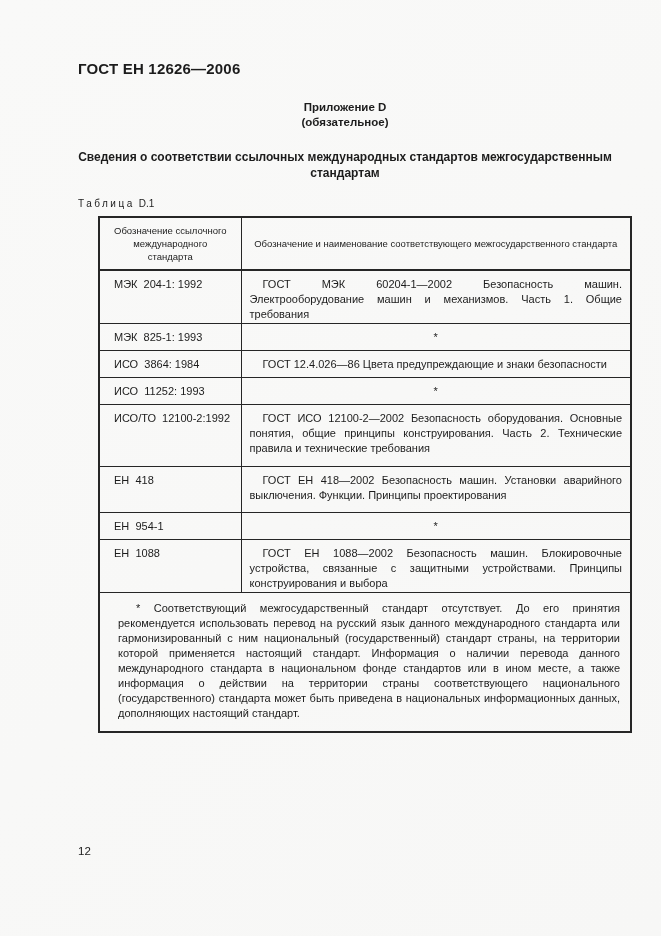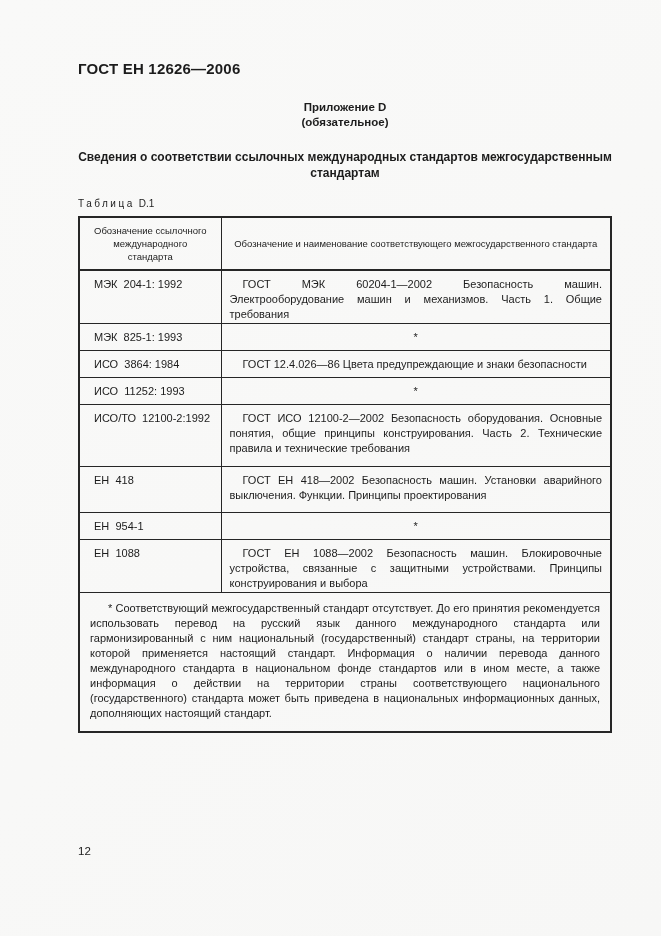--- a/index.html
+++ b/index.html
@@ -61,20 +61,21 @@
     left: 78px;
     width: 534px;
     border-collapse: collapse;
     table-layout: fixed;
   }
   .std-table, .std-table td, .std-table th {
     border: 1px solid #262626;
   }
   .std-table {
     border-width: 2px;
+    margin-left: 20px;
   }
   .std-table th {
     font-size: 9.5px;
     font-weight: normal;
     line-height: 13px;
     text-align: center;
     vertical-align: middle;
     padding: 6px 10px;
     border-bottom-width: 2px;
   }
@@ -91,21 +92,21 @@
   .match-cell {
     padding: 6px 8px 1px 8px;
     text-align: justify;
     text-indent: 13px;
   }
   .match-cell.center-cell {
     text-align: center;
     text-indent: 0;
   }
   .footnote-cell {
-    padding: 8px 10px 10px 10px;
+    padding: 8px 10px 10px 18px;
     text-align: justify;
     text-indent: 18px;
     font-size: 11px;
     line-height: 15.5px;
   }
   .row-h2 { height: 48px; }
   .row-h1 { height: 26px; }
   .row-h2b { height: 46px; }
   .row-h3 { height: 62px; }
   .row-h2c { height: 44px; }

